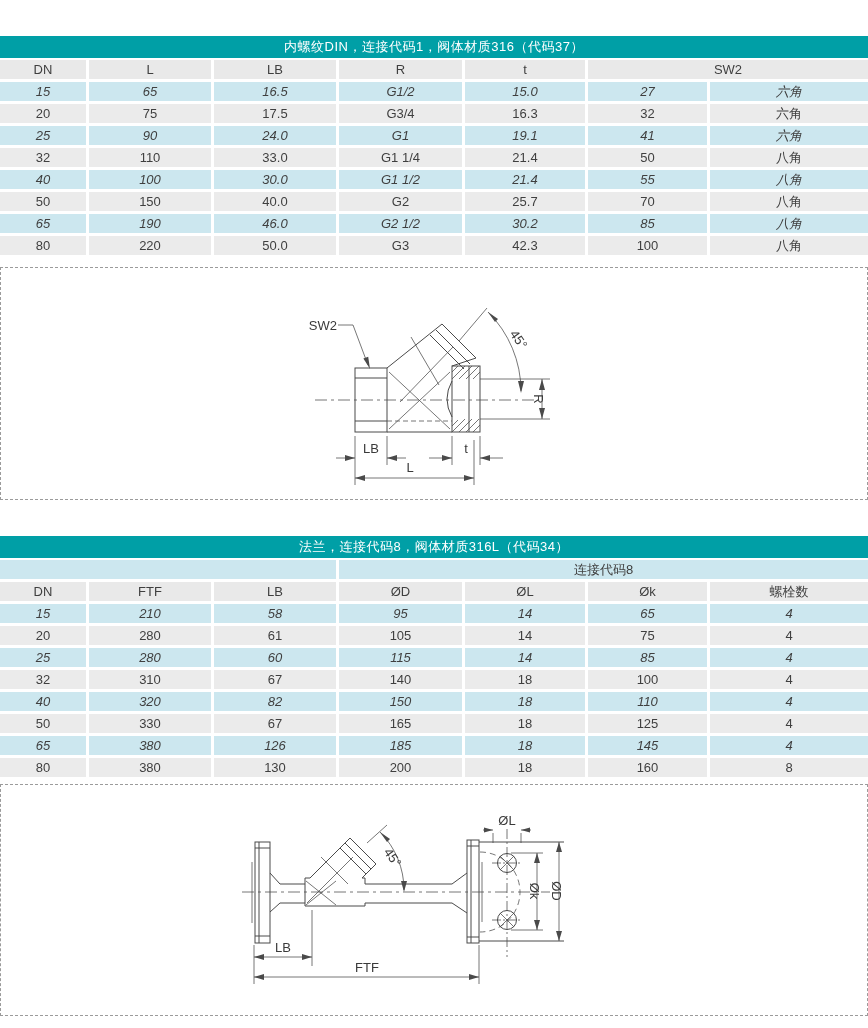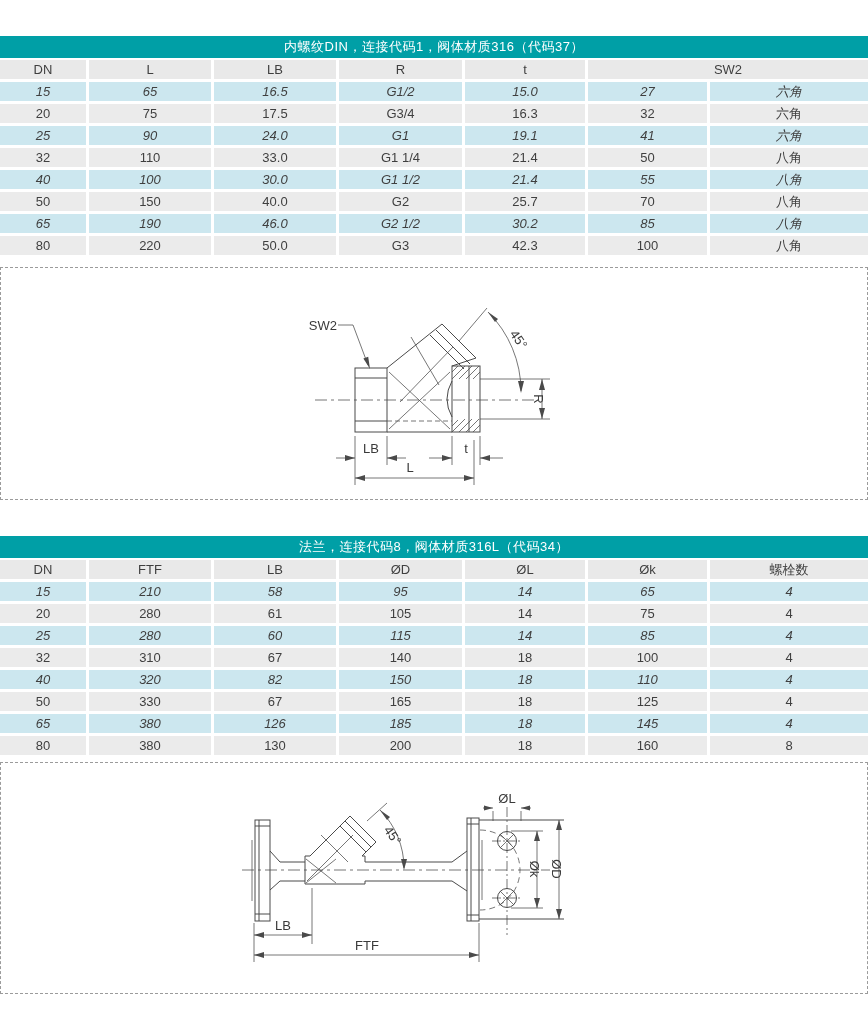--- a/index.html
+++ b/index.html
@@ -198,20 +198,24 @@
   <colgroup>
     <col style="width:89px">
       <col style="width:125px">
       <col style="width:125px">
     <col style="width:126px">
       <col style="width:123px">
       <col style="width:122px">
       <col>
   </colgroup>
   <tbody>
+    <tr class="sub-row">
+      <td colspan="3"></td>
+      <td colspan="4">连接代码8</td>
+    </tr>
     <tr class="hdr-row">
       <td>DN</td>
       <td>FTF</td>
       <td>LB</td>
       <td>ØD</td>
       <td>ØL</td>
       <td>Øk</td>
       <td>螺栓数</td>
     </tr>
   </tbody>

